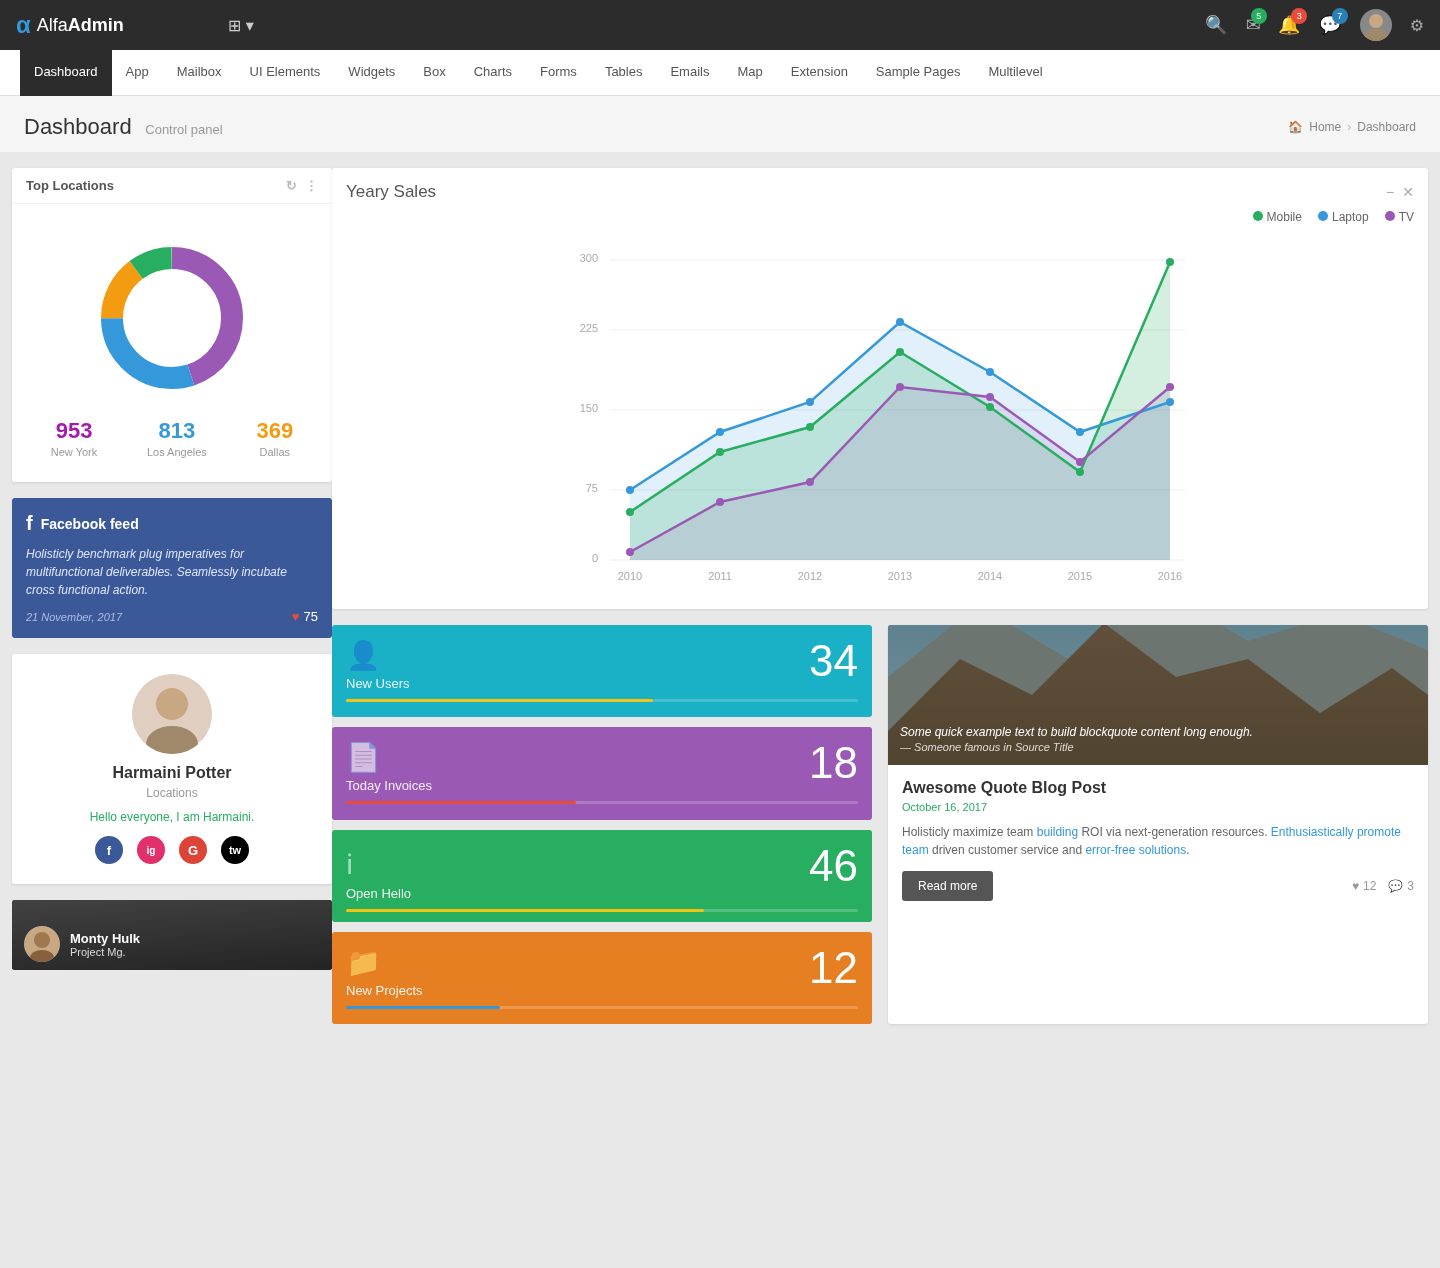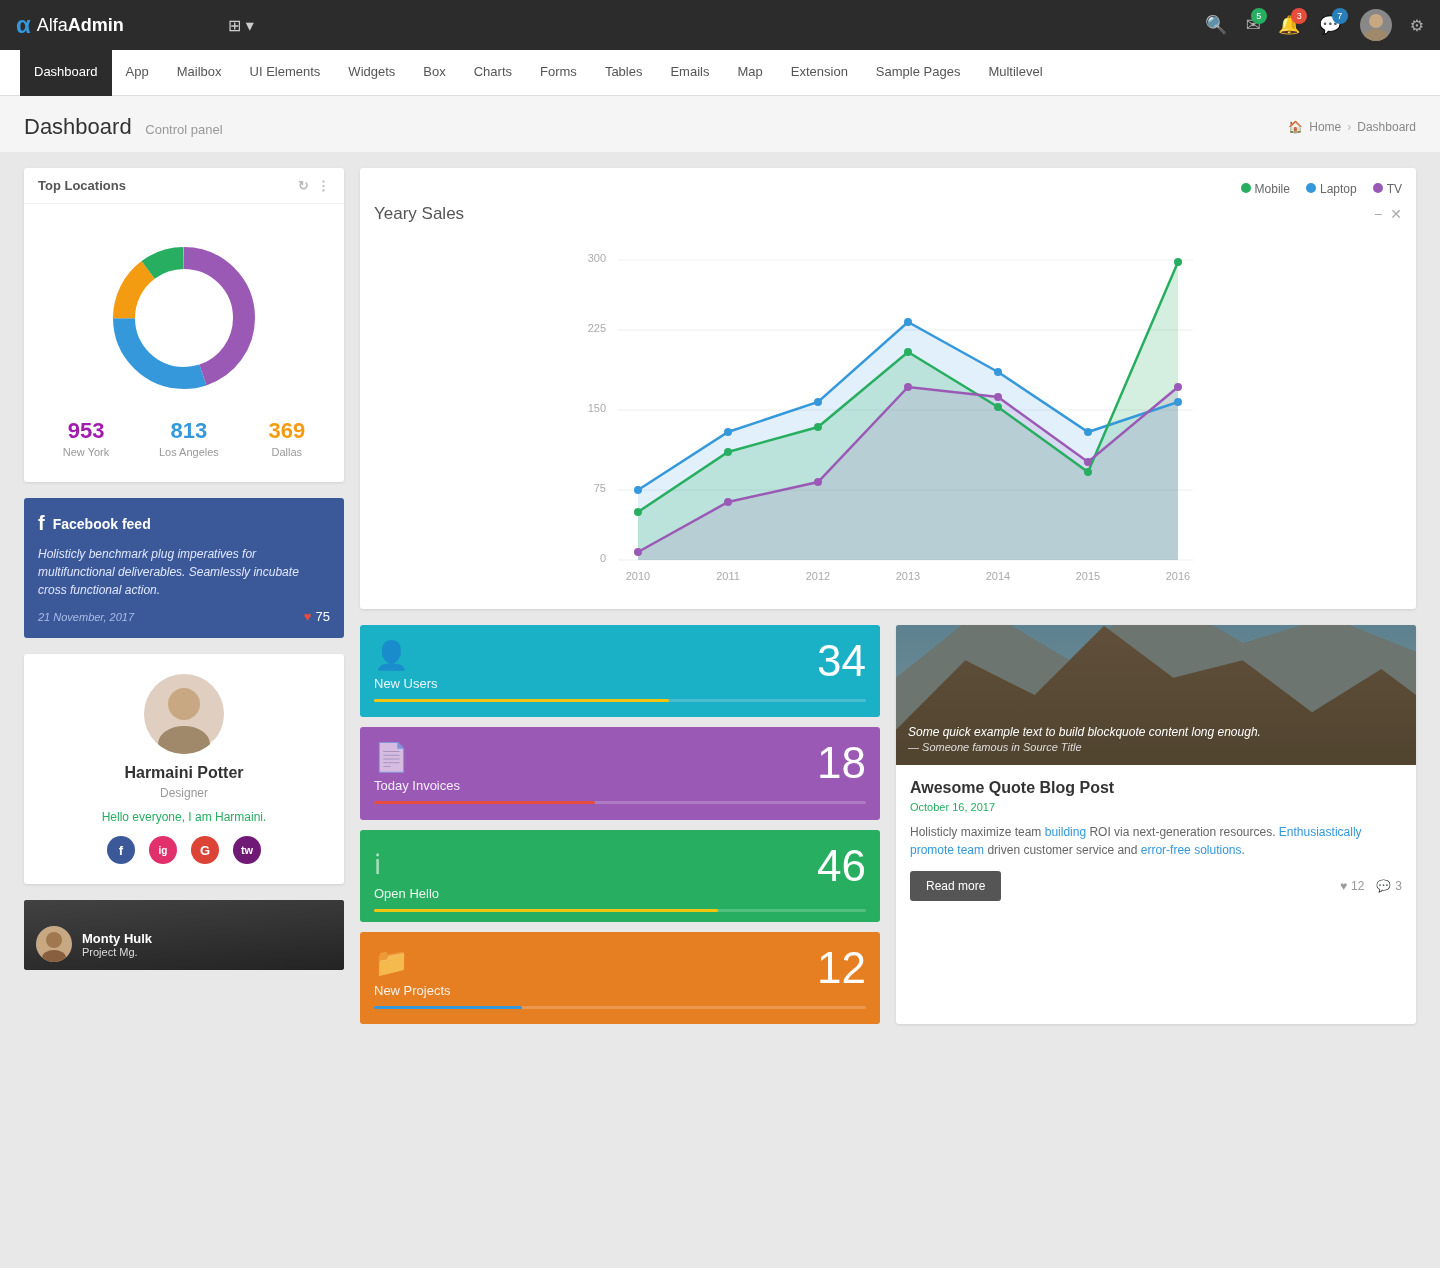--- a/index.html
+++ b/index.html
@@ -58,23 +58,22 @@
       justify-content: space-between;
     }
     .page-title { font-size: 22px; font-weight: 400; color: #333; }
     .page-subtitle { font-size: 13px; color: #999; margin-left: 10px; }
     .breadcrumb { display: flex; align-items: center; gap: 6px; color: #888; font-size: 12px; }
     .breadcrumb a { color: #888; text-decoration: none; }
     .breadcrumb-sep { color: #bbb; }
 
     
     .main-content {
-      padding: 16px 24px;
-      display: flex;
-      gap: 16px;
+      padding: 16px 12px;
+      display: flex;
     }
 
     
     .left-col { width: 320px; flex-shrink: 0; display: flex; flex-direction: column; gap: 16px; }
 
     
     .right-col { flex: 1; display: flex; flex-direction: column; gap: 16px; }
 
     
     .card {
@@ -124,21 +123,21 @@
     .profile-avatar { width: 80px; height: 80px; border-radius: 50%; background: #ddd; margin: 0 auto 10px; position: relative; overflow: hidden; display: flex; align-items: center; justify-content: center; }
     .profile-avatar-dot { position: absolute; bottom: 4px; right: 4px; width: 10px; height: 10px; background: #27ae60; border-radius: 50%; border: 2px solid white; }
     .profile-name { font-size: 16px; font-weight: 600; color: #333; margin-bottom: 4px; }
     .profile-role { font-size: 12px; color: #999; margin-bottom: 10px; }
     .profile-bio { font-size: 12px; color: #27ae60; margin-bottom: 12px; }
     .profile-socials { display: flex; justify-content: center; gap: 14px; }
     .social-icon { width: 28px; height: 28px; border-radius: 50%; display: flex; align-items: center; justify-content: center; font-size: 13px; font-weight: bold; color: white; cursor: pointer; }
     .si-fb { background: #3b5998; }
     .si-ig { background: #e1306c; }
     .si-g { background: #db4437; }
-    .si-tw { background: #701a75; }
+    .si-tw { background: #000000; }
 
     
     .project-card {
       border-radius: 3px;
       overflow: hidden;
       height: 70px;
       background: #555;
       display: flex;
       align-items: flex-end;
       padding: 8px 12px;
@@ -311,21 +310,21 @@
       <div class="profile-card">
         <div class="profile-avatar">
           <svg width="80" height="80" viewBox="0 0 80 80">
             <circle cx="40" cy="40" r="40" fill="#e0cfc0"></circle>
             <circle cx="40" cy="30" r="16" fill="#c8a882"></circle>
             <ellipse cx="40" cy="70" rx="26" ry="18" fill="#a0896b"></ellipse>
           </svg>
           <div class="profile-avatar-dot"></div>
         </div>
         <div class="profile-name">Harmaini Potter</div>
-        <div class="profile-role">Designer</div>
+        <div class="profile-role">Locations</div>
         <div class="profile-bio">Hello everyone, I am Harmaini.</div>
         <div class="profile-socials">
           <div class="social-icon si-fb">f</div>
           <div class="social-icon si-ig" style="font-size:10px;">ig</div>
           <div class="social-icon si-g">G</div>
           <div class="social-icon si-tw" style="font-size:11px;">tw</div>
         </div>
       </div>
     </div>
 
@@ -349,31 +348,31 @@
         </div>
       </div>
     </div>
 
   </div>
 
   <div class="right-col">
 
     <div class="card">
       <div style="padding:14px;">
-        <div style="display:flex;justify-content:flex-end;gap:16px;margin-bottom:8px;font-size:12px;color:#666;">
-          <span><span style="display:inline-block;width:10px;height:10px;border-radius:50%;background:#27ae60;margin-right:4px;"></span>Mobile</span>
-          <span><span style="display:inline-block;width:10px;height:10px;border-radius:50%;background:#3498db;margin-right:4px;"></span>Laptop</span>
-          <span><span style="display:inline-block;width:10px;height:10px;border-radius:50%;background:#9b59b6;margin-right:4px;"></span>TV</span>
-        </div>
         <div style="display:flex;justify-content:space-between;align-items:center;margin-bottom:8px;">
           <span style="font-size:17px;font-weight:400;color:#555;">Yeary Sales</span>
           <div style="display:flex;gap:8px;">
             <button class="chart-min-btn">−</button>
             <button class="chart-min-btn">✕</button>
           </div>
+        </div>
+        <div style="display:flex;justify-content:flex-end;gap:16px;margin-bottom:8px;font-size:12px;color:#666;">
+          <span><span style="display:inline-block;width:10px;height:10px;border-radius:50%;background:#27ae60;margin-right:4px;"></span>Mobile</span>
+          <span><span style="display:inline-block;width:10px;height:10px;border-radius:50%;background:#3498db;margin-right:4px;"></span>Laptop</span>
+          <span><span style="display:inline-block;width:10px;height:10px;border-radius:50%;background:#9b59b6;margin-right:4px;"></span>TV</span>
         </div>
 
         
         <svg width="100%" height="360" viewBox="0 0 620 360">
 
           <text x="28" y="30" font-size="11" fill="#aaa" text-anchor="end">300</text>
           <text x="28" y="100" font-size="11" fill="#aaa" text-anchor="end">225</text>
           <text x="28" y="180" font-size="11" fill="#aaa" text-anchor="end">150</text>
           <text x="28" y="260" font-size="11" fill="#aaa" text-anchor="end">75</text>
           <text x="28" y="330" font-size="11" fill="#aaa" text-anchor="end">0</text>

